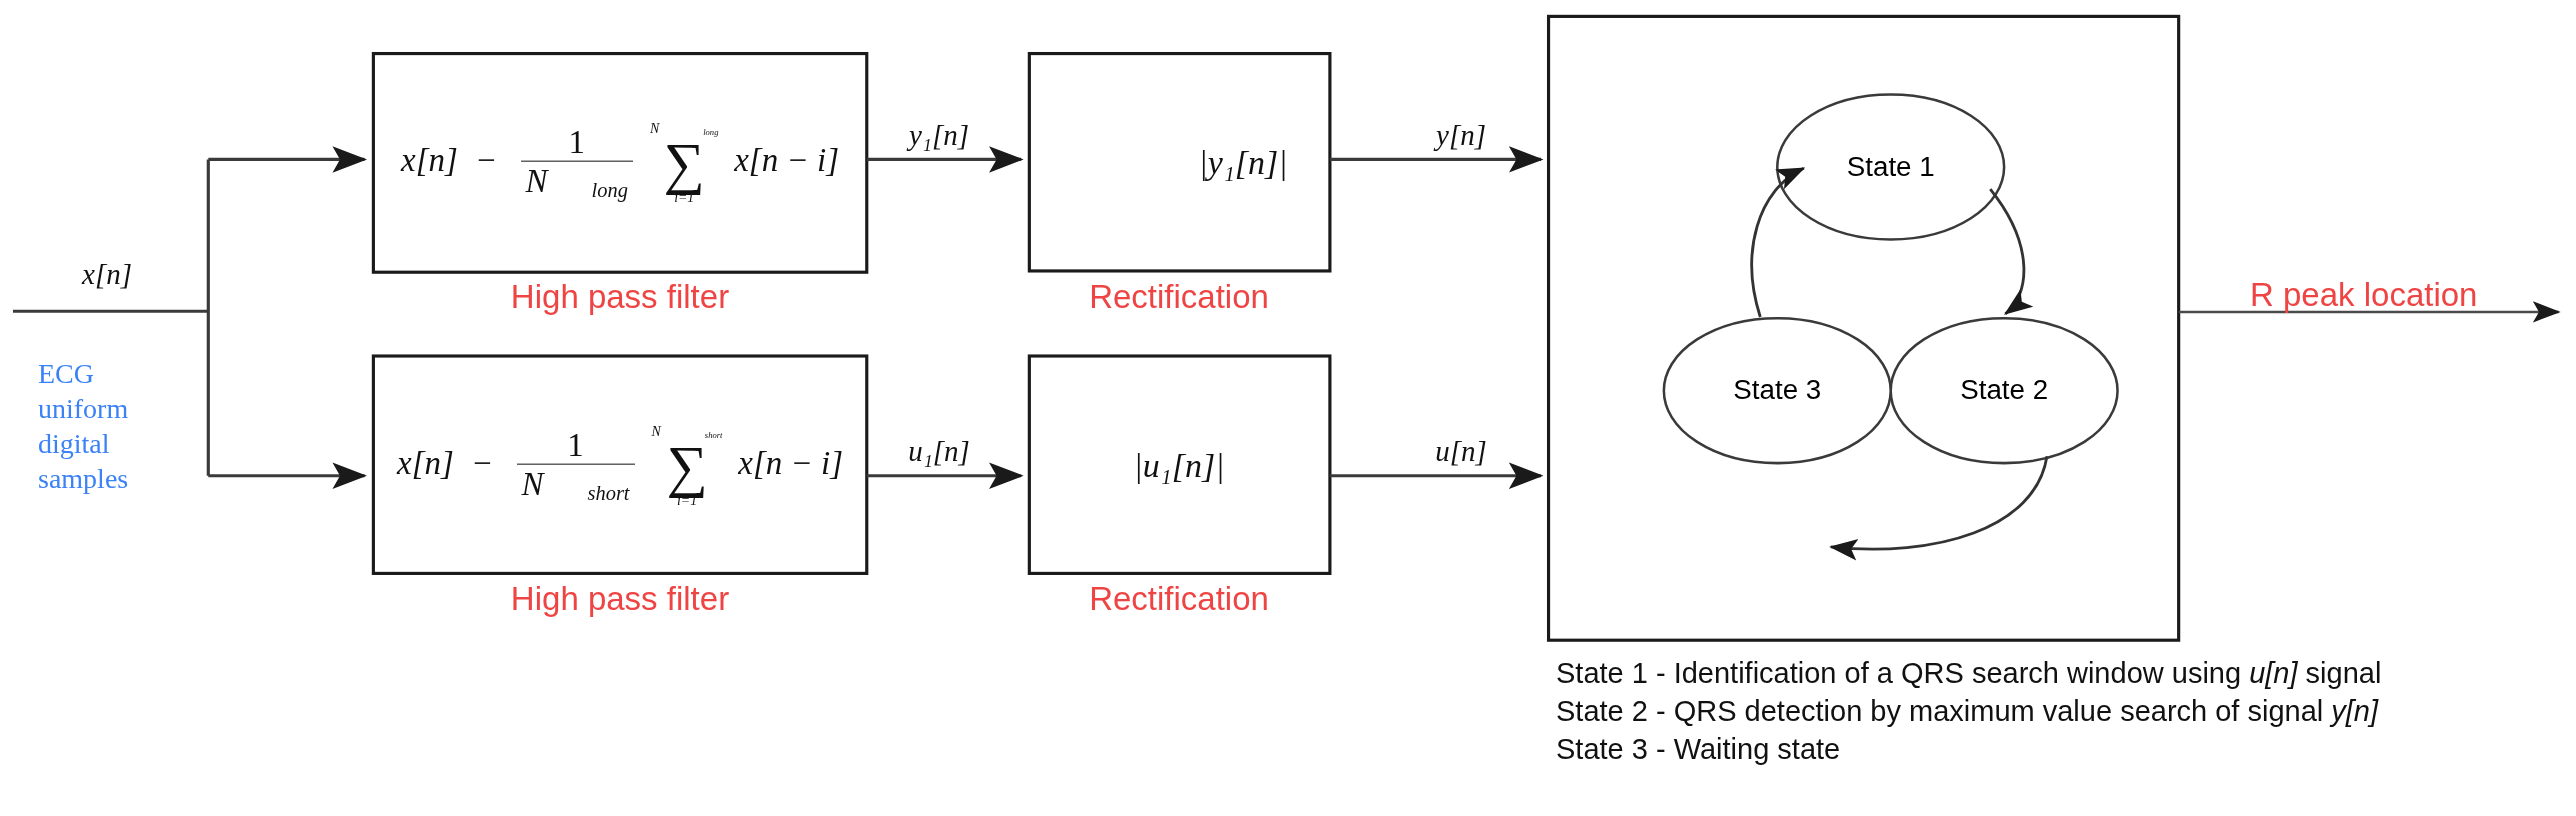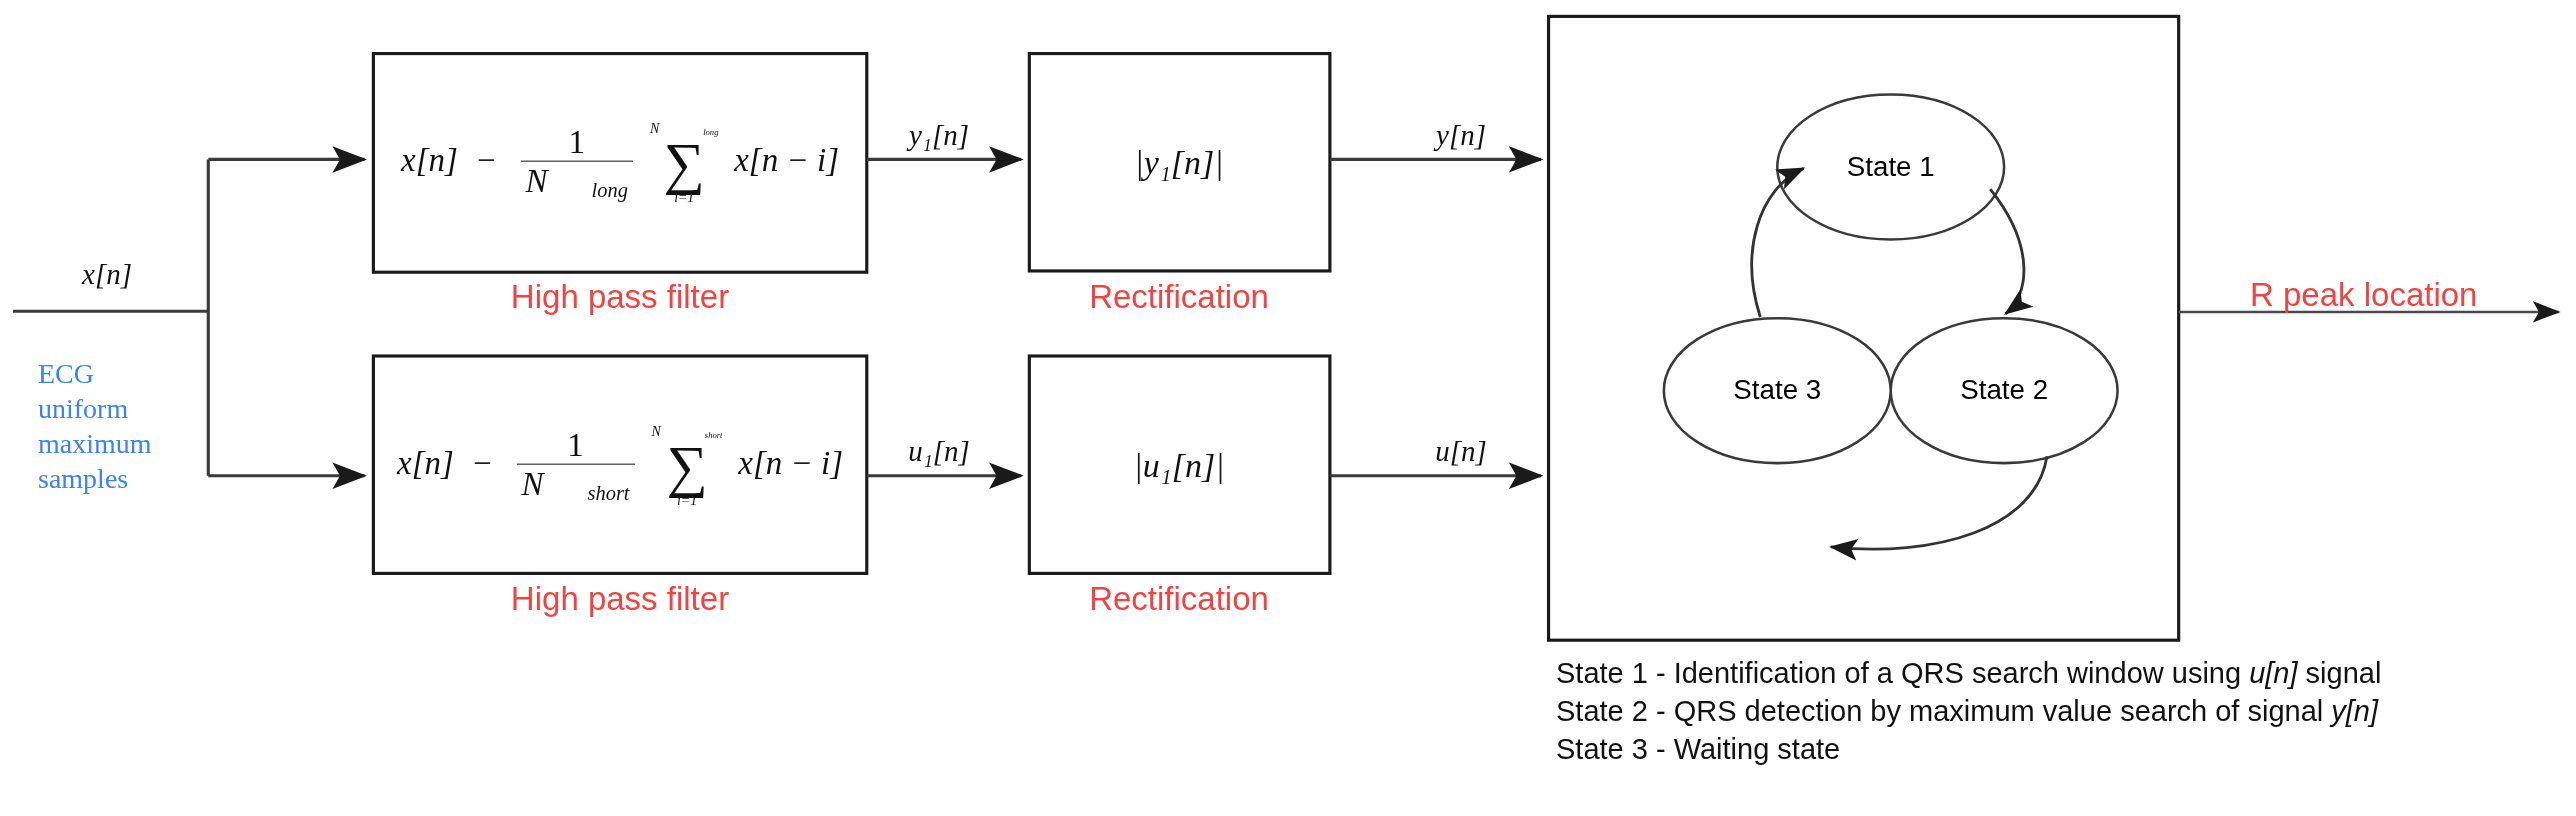--- a/index.html
+++ b/index.html
@@ -199,21 +199,21 @@
     <text class="state-label" x="3000" y="267">State 1</text>
     <text class="state-label" x="3180" y="622">State 2</text>
     <text class="state-label" x="2820" y="622">State 3</text>
   </svg>
 
   <div class="math sig-label centered-txt" style="left:107px; top:262px; position:absolute;">x[n]</div>
 
   <div class="txt input-note" style="left:38px; top:356px; width:139px;">
     <div>ECG</div>
     <div>uniform</div>
-    <div>maximum</div>
+    <div>digital</div>
     <div>samples</div>
   </div>
 
   <div class="formula" style="left:620px; top:163px;">
     <span>x[n]</span>
     <span style="margin:0 8.8px;">−</span>
     <span class="frac">
       <span class="num" style="font-style:normal;">1</span>
       <span class="den"><span>N</span><span class="sub">long</span></span>
     </span>
@@ -238,21 +238,21 @@
       <span class="sig">∑</span>
       <span class="lim">i=1</span>
     </span>
     <span style="margin-left:5px;">x[n − i]</span>
   </div>
   <div class="txt blk-caption centered-txt" style="left:620px; top:599px; position:absolute;">High pass filter</div>
 
   <div class="math sig-label centered-txt" style="left:939px; top:123px; position:absolute;">y₁[n]</div>
   <div class="math sig-label centered-txt" style="left:939px; top:439px; position:absolute;">u₁[n]</div>
 
-  <div class="abs-formula" style="left:1179px; top:163px;">|y₁[n]|</div>
+  <div class="abs-formula" style="left:1243px; top:163px;">|y₁[n]|</div>
   <div class="txt blk-caption centered-txt" style="left:1179px; top:297px; position:absolute;">Rectification</div>
 
   <div class="abs-formula" style="left:1179px; top:466px;">|u₁[n]|</div>
   <div class="txt blk-caption centered-txt" style="left:1179px; top:599px; position:absolute;">Rectification</div>
 
   <div class="math sig-label centered-txt" style="left:1461px; top:123px; position:absolute;">y[n]</div>
   <div class="math sig-label centered-txt" style="left:1461px; top:439px; position:absolute;">u[n]</div>
 
   <div class="txt blk-caption" style="left:2250px; top:276px;">R peak location</div>
 

